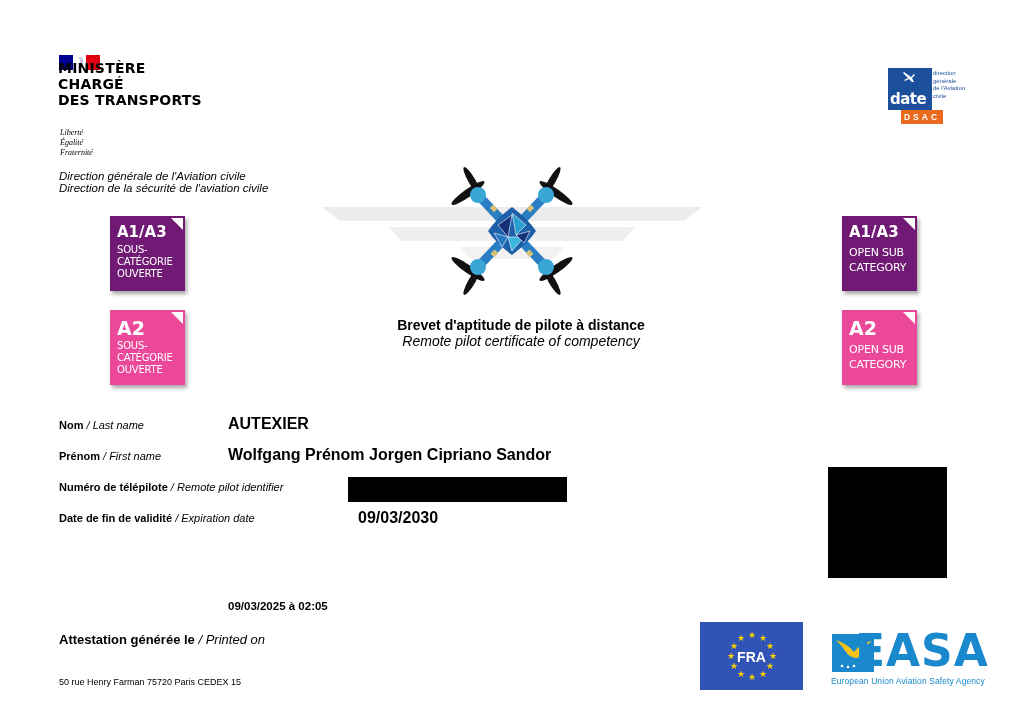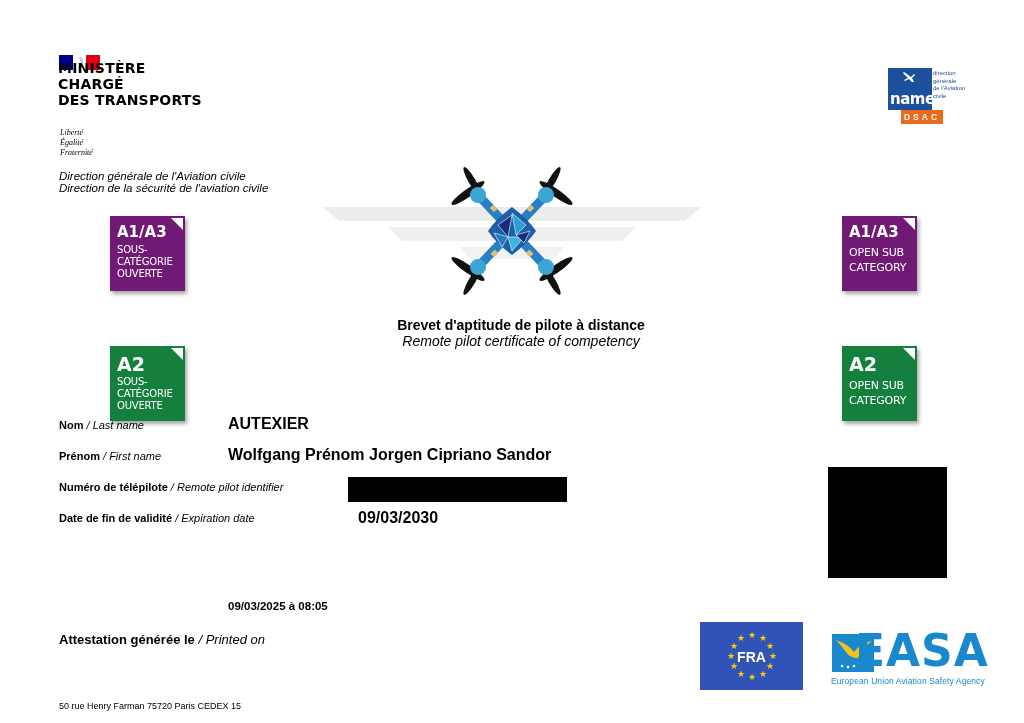--- a/index.html
+++ b/index.html
@@ -19,21 +19,21 @@
   
   .dgac { left:888px; top:68px; width:44px; height:42px; background:#1c4f9c; color:#fff; }
   .dgac .txt { position:absolute; left:2px; bottom:2px; font-weight:bold; font-size:15px; letter-spacing:-0.5px; font-family:"DejaVu Sans", sans-serif; }
   .dgac .plane { position:absolute; left:14px; top:3px; width:14px; height:12px; }
   .dgac-side { left:933px; top:70px; font-size:6px; line-height:7.5px; color:#1c4f9c; }
   .dsac { left:901px; top:110px; width:42px; height:14px; background:#ea6a1d; color:#fff; font-size:8.5px; font-weight:bold; letter-spacing:3px; text-align:center; line-height:14px; }
 
   
   .badge { width:75px; height:75px; color:#fff; box-shadow:2px 3px 4px rgba(0,0,0,0.35); font-family:"DejaVu Sans", sans-serif; }
   .badge.salmon { background:#701a75; }
-  .badge.plum { background:#15803d;margin-top:36px; }
+  .badge.plum { background:#ec4899; }
   .badge .corner { position:absolute; right:2px; top:2px; width:0; height:0; border-top:12px solid #fff; border-left:12px solid transparent; }
   .badge .code { position:absolute; left:7px; top:8px; font-weight:bold; font-size:15px; line-height:17px; }
   .badge.plum .code { font-size:19px; line-height:20px; }
   .badge .sub { position:absolute; left:7px; top:28px; font-size:10px; line-height:12px; letter-spacing:-0.2px; }
   .badge.plum .sub { top:30px; }
   .badge.en .sub { font-size:11px; line-height:15px; top:29px; }
   .badge.plum.en .sub { top:32px; }
 
   
   .wings { left:322px; top:205px; width:380px; height:60px; }
@@ -43,21 +43,21 @@
 
   
   .lbl { left:59px; font-size:11px; font-weight:bold; }
   .lbl i { font-weight:normal; }
   .val { font-weight:bold; font-size:16px; }
   .redact { background:#000; }
 
   .printed-lbl { left:59px; top:632px; font-size:13px; font-weight:bold; }
   .printed-lbl i { font-weight:normal; }
   .printed-val { left:228px; top:600px; font-size:11.5px; font-weight:bold; }
-  .address { left:59px; top:677px; font-size:9px;margin-top:24px; }
+  .address { left:59px; top:677px; font-size:9px; }
 
   
   .eu { left:700px; top:622px; width:103px; height:68px; background:#3152b7; }
   .eu .fra { position:absolute; left:0; right:0; top:27px; text-align:center; color:#fff; font-weight:bold; font-size:14px; }
   .eu .star { position:absolute; color:#f5d000; font-size:9px; line-height:9px; }
 
   
   .easa-mark { left:832px; top:634px; width:42px; height:38px; background:#1a88cc; }
   .easa-text { left:855px; top:628px; color:#1a88cc; font-weight:bold; font-size:44px; line-height:46px; letter-spacing:1px; font-family:"DejaVu Sans", sans-serif; }
   .easa-sub { left:831px; top:676px; color:#1a88cc; font-size:8.5px; letter-spacing:0.1px; }
@@ -82,21 +82,21 @@
 </div>
 <div class="abs direction">
   <div>Direction générale de l'Aviation civile</div>
   <div>Direction de la sécurité de l'aviation civile</div>
 </div>
 
 <div class="abs dgac">
   <svg class="plane" viewBox="0 0 14 12">
     <path d="M2 1 L9 6 L12 3 L13 4 L10 7 L12 11 L10 11 L7 8 L3 10 L2 9 L6 7 L1 2 Z" fill="#fff"></path>
   </svg>
-  <span class="txt">name</span>
+  <span class="txt">date</span>
 </div>
 <div class="abs dgac-side">
   <div>direction</div>
   <div>générale</div>
   <div>de l'Aviation</div>
   <div>civile</div>
 </div>
 <div class="abs dsac">DSAC</div>
 
 <div class="abs badge salmon" style="left:110px; top:216px;">
@@ -183,21 +183,21 @@
 
 <div class="abs lbl" style="top:481px;"><span>Numéro de télépilote</span><i> / </i><i>Remote pilot identifier</i></div>
 <div class="abs redact" style="left:348px; top:477px; width:219px; height:25px;"></div>
 
 <div class="abs lbl" style="top:512px;"><span>Date de fin de validité</span><i> / </i><i>Expiration date</i></div>
 <div class="abs val" style="left:358px; top:509px;">09/03/2030</div>
 
 <div class="abs redact" style="left:828px; top:467px; width:119px; height:111px;"></div>
 
 <div class="abs printed-lbl"><span>Attestation générée le</span><i> / </i><i>Printed on</i></div>
-<div class="abs printed-val">09/03/2025 à 08:05</div>
+<div class="abs printed-val">09/03/2025 à 02:05</div>
 
 <div class="abs address">50 rue Henry Farman 75720 Paris CEDEX 15</div>
 
 <div class="abs eu">
   <span class="star" style="left:48px; top:9px;">★</span>
   <span class="star" style="left:37px; top:12px;">★</span>
   <span class="star" style="left:59px; top:12px;">★</span>
   <span class="star" style="left:30px; top:20px;">★</span>
   <span class="star" style="left:66px; top:20px;">★</span>
   <span class="star" style="left:27px; top:30px;">★</span>

